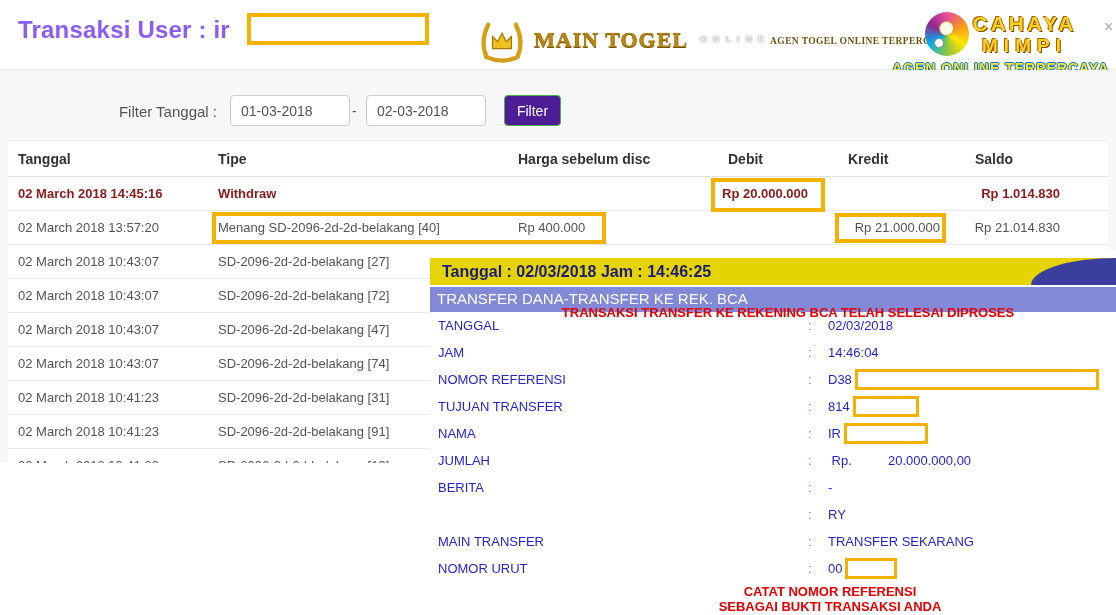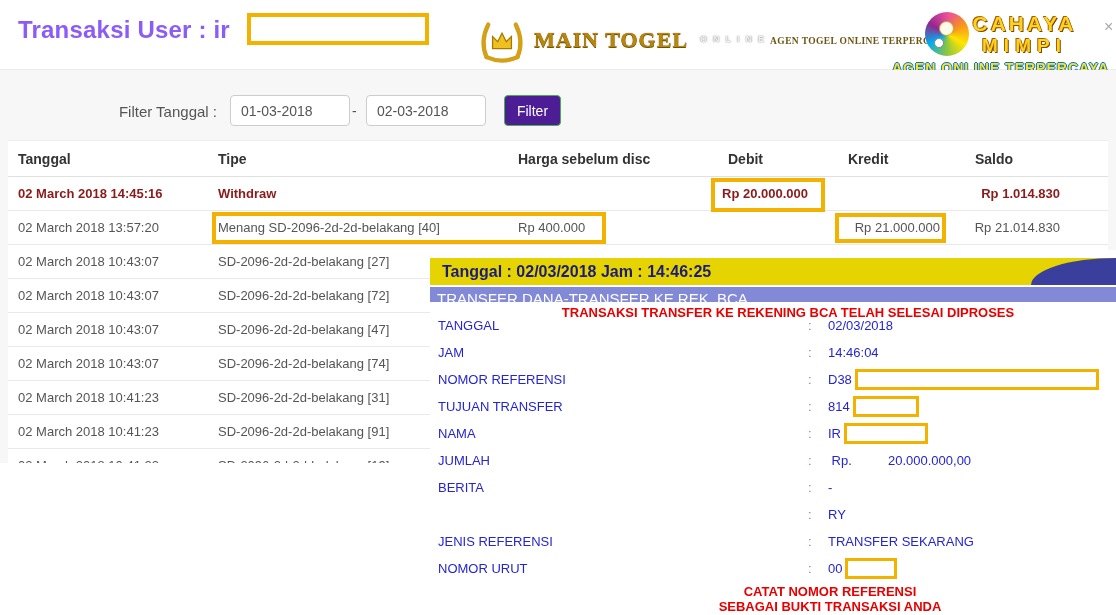--- a/index.html
+++ b/index.html
@@ -64,21 +64,21 @@
   #ov-title  { left:247px; top:13px;  width:182px; height:32px; }
   #ov-debit  { left:711px; top:178px; width:114px; height:34px; }
   #ov-menang { left:212px; top:212px; width:394px; height:32px; }
   #ov-kredit { left:835px; top:213px; width:111px; height:30px; }
 
   
   .popup { position:absolute; left:430px; top:250px; width:686px; height:365px; background:#fff; z-index:5; }
   .pu-yellow { position:absolute; top:8px; left:0; width:686px; height:27px; background:#e5d402; }
   .pu-ytext  { position:absolute; left:12px; top:0; line-height:27px; font-size:16px; font-weight:bold; color:#1b1b78; white-space:pre; }
   .pu-corner { position:absolute; right:0; bottom:0; width:85px; height:27px; background:#3a3f9e; border-top-left-radius:85px 27px; }
-  .pu-purple { position:absolute; top:37px; left:0; width:686px; height:15px; background:#8289d6; color:#fff;
+  .pu-purple { position:absolute; top:37px; left:0; width:686px; height:25px; background:#8289d6; color:#fff;
                font-size:15px; line-height:23px; padding-left:7px; white-space:nowrap; }
   .pu-status { position:absolute; top:55px; left:40px; width:636px; text-align:center; font-size:13px; font-weight:bold; color:#e80000; white-space:nowrap; }
   .pu-fields { position:absolute; top:62px; left:0; width:686px; }
   .pf-row   { position:relative; height:27px; }
   .pf-label { position:absolute; left:8px;  top:0; line-height:27px; font-size:13px; color:#2525d0; white-space:nowrap; }
   .pf-colon { position:absolute; left:378px; top:0; line-height:27px; font-size:13px; color:#8080c8; }
   .pf-value { position:absolute; left:398px; top:0; height:27px; display:flex; align-items:center; font-size:13px; color:#2525d0; white-space:pre; }
   .pf-redact{ display:inline-block; height:21px; border:3px solid #f3b200; margin-left:3px; background:#fff; }
   .pu-footer { position:absolute; top:334px; left:160px; width:480px; text-align:center;
                font-size:13px; font-weight:bold; color:#e80000; line-height:15px; white-space:nowrap; }
@@ -262,21 +262,21 @@
           <span class="pf-label">BERITA</span>
           <span class="pf-colon">:</span>
           <span class="pf-value"><span>-</span></span>
         </div>
         <div class="pf-row">
           <span class="pf-label"></span>
           <span class="pf-colon">:</span>
           <span class="pf-value"><span>RY</span></span>
         </div>
         <div class="pf-row">
-          <span class="pf-label">JENIS REFERENSI</span>
+          <span class="pf-label">MAIN TRANSFER</span>
           <span class="pf-colon">:</span>
           <span class="pf-value"><span>TRANSFER SEKARANG</span></span>
         </div>
         <div class="pf-row">
           <span class="pf-label">NOMOR URUT</span>
           <span class="pf-colon">:</span>
           <span class="pf-value"><span>00</span><span class="pf-redact" style="width: 52px;"></span></span>
         </div>
       </div>
     <div class="pu-footer">

